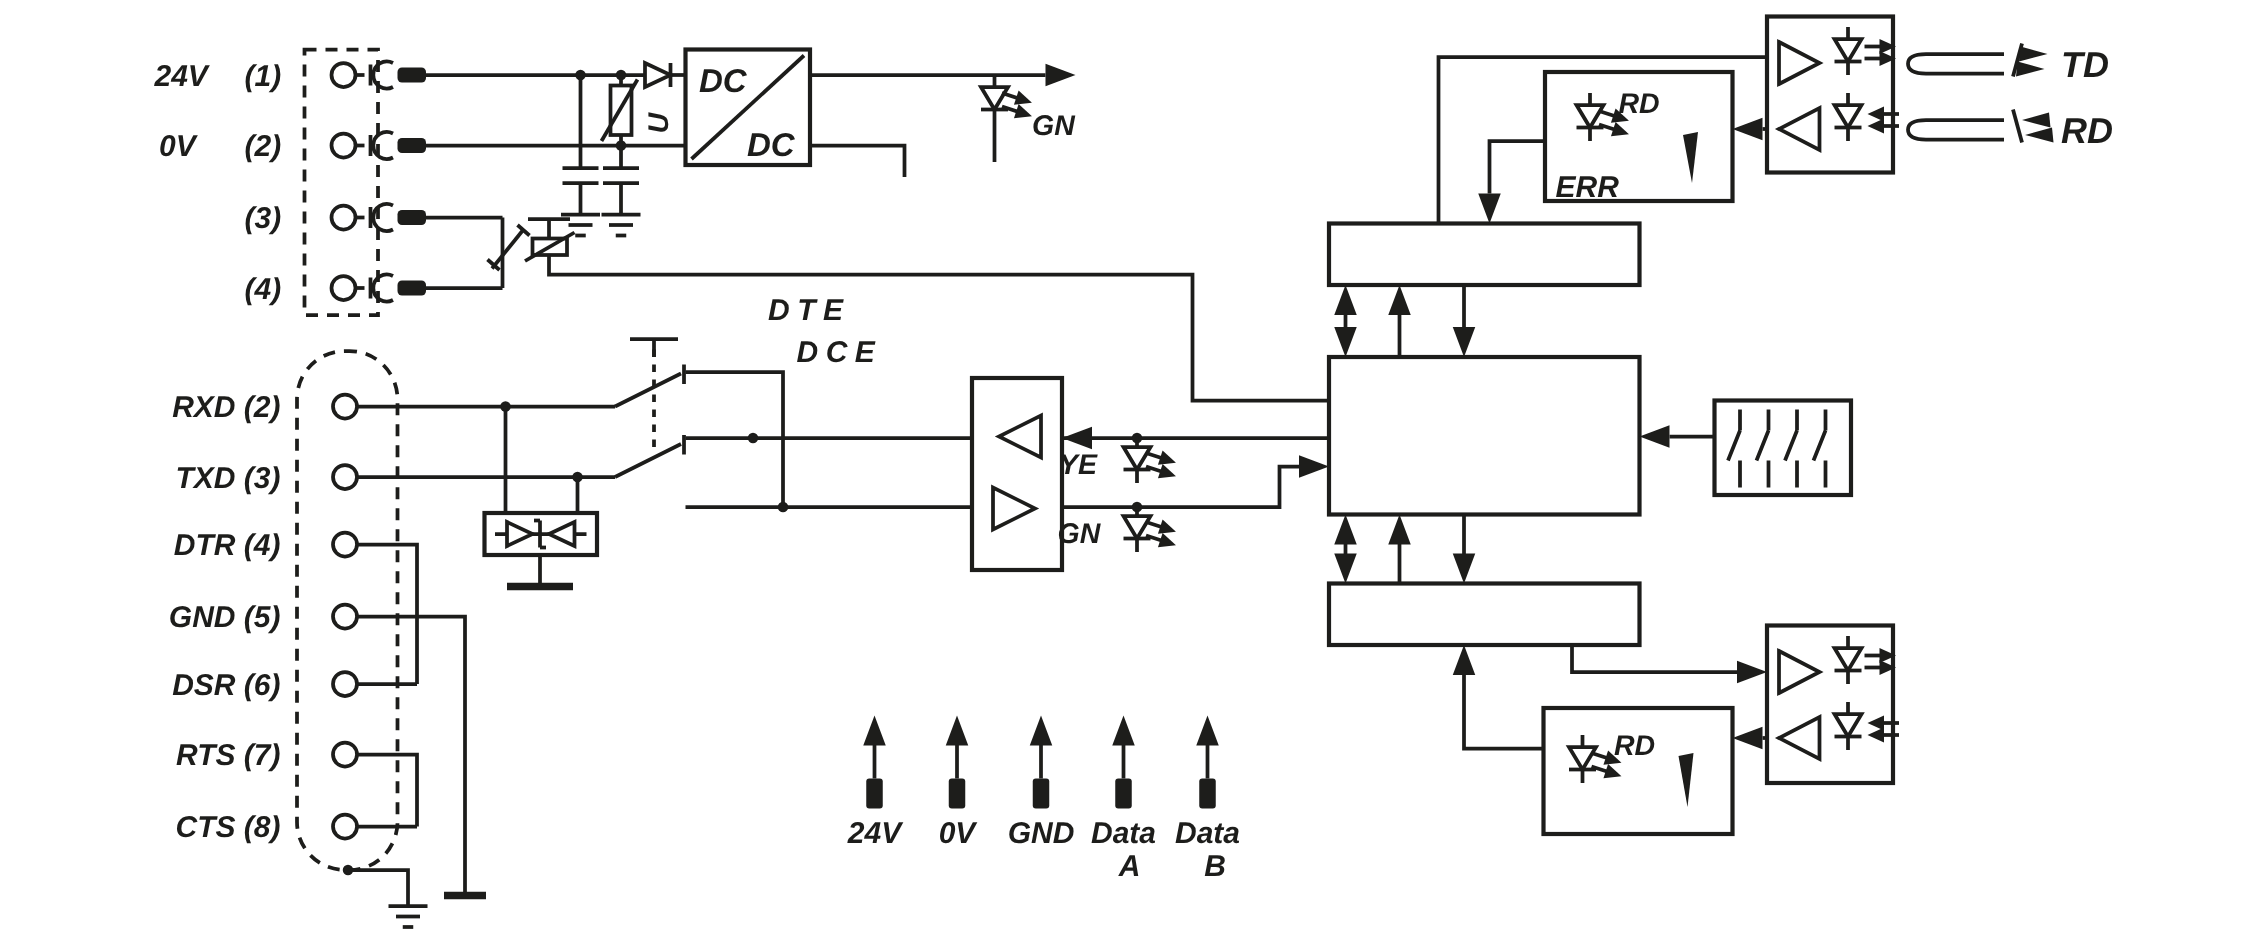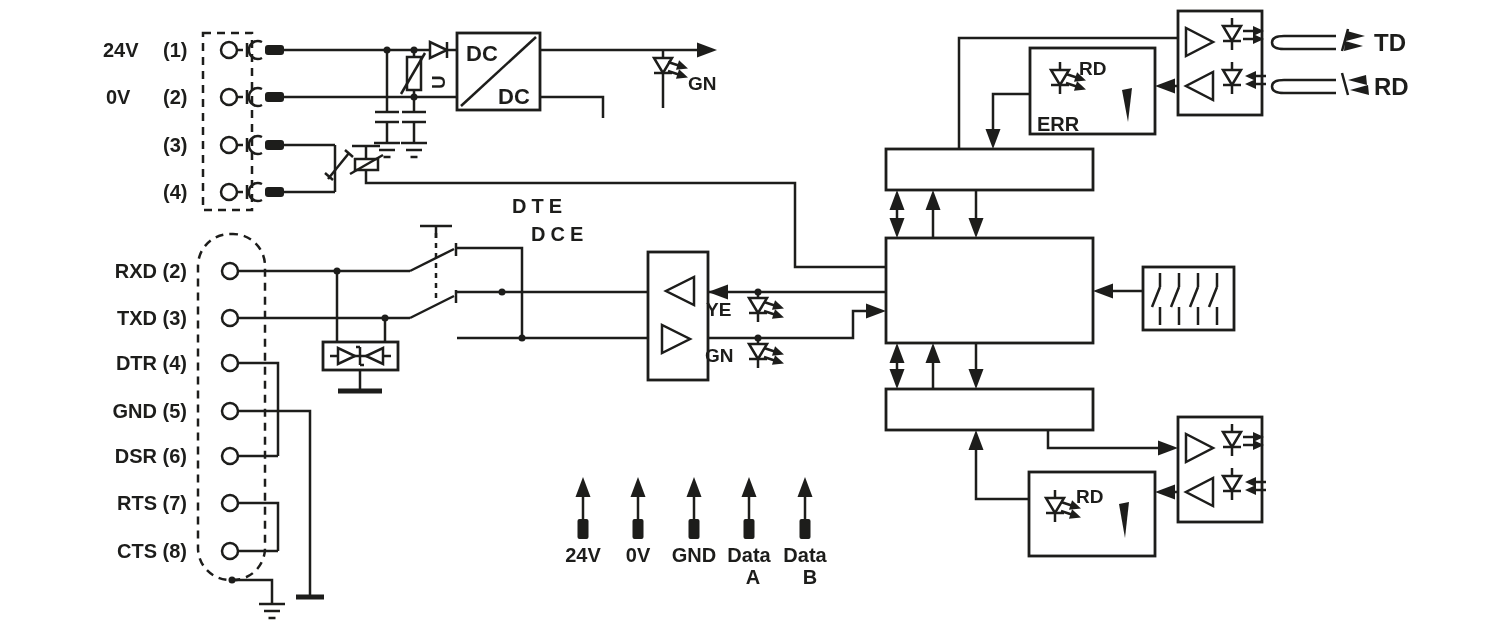--- a/index.html
+++ b/index.html
@@ -1,16 +1,16 @@
 <!DOCTYPE html>
 <html><head>
 <meta charset="utf-8">
 <style>
   html,body{margin:0;padding:0;background:#ffffff;}
-  .stage{position:relative;width:1500px;height:634px;background:#fff;overflow:hidden;}
+  .stage{position:relative;width:1500px;height:634px;background:#fff;overflow:hidden;font-style:italic;}
   .w{fill:none;stroke:#1d1d1b;stroke-width:2.5;}
   .bx{fill:#ffffff;stroke:#1d1d1b;stroke-width:2.8;}
   .ow{fill:#ffffff;stroke:#1d1d1b;stroke-width:2.5;}
   .f{fill:#1d1d1b;stroke:none;}
   .dash{stroke-dasharray:8 6;}
   .dash2{stroke-dasharray:5 5;}
   .gb{fill:none;stroke:#1d1d1b;stroke-width:5;}
   text{font-family:"Liberation Sans","DejaVu Sans",sans-serif;font-weight:bold;fill:#1d1d1b;}
   .t20{font-size:20px;}
   .t19{font-size:19px;}

